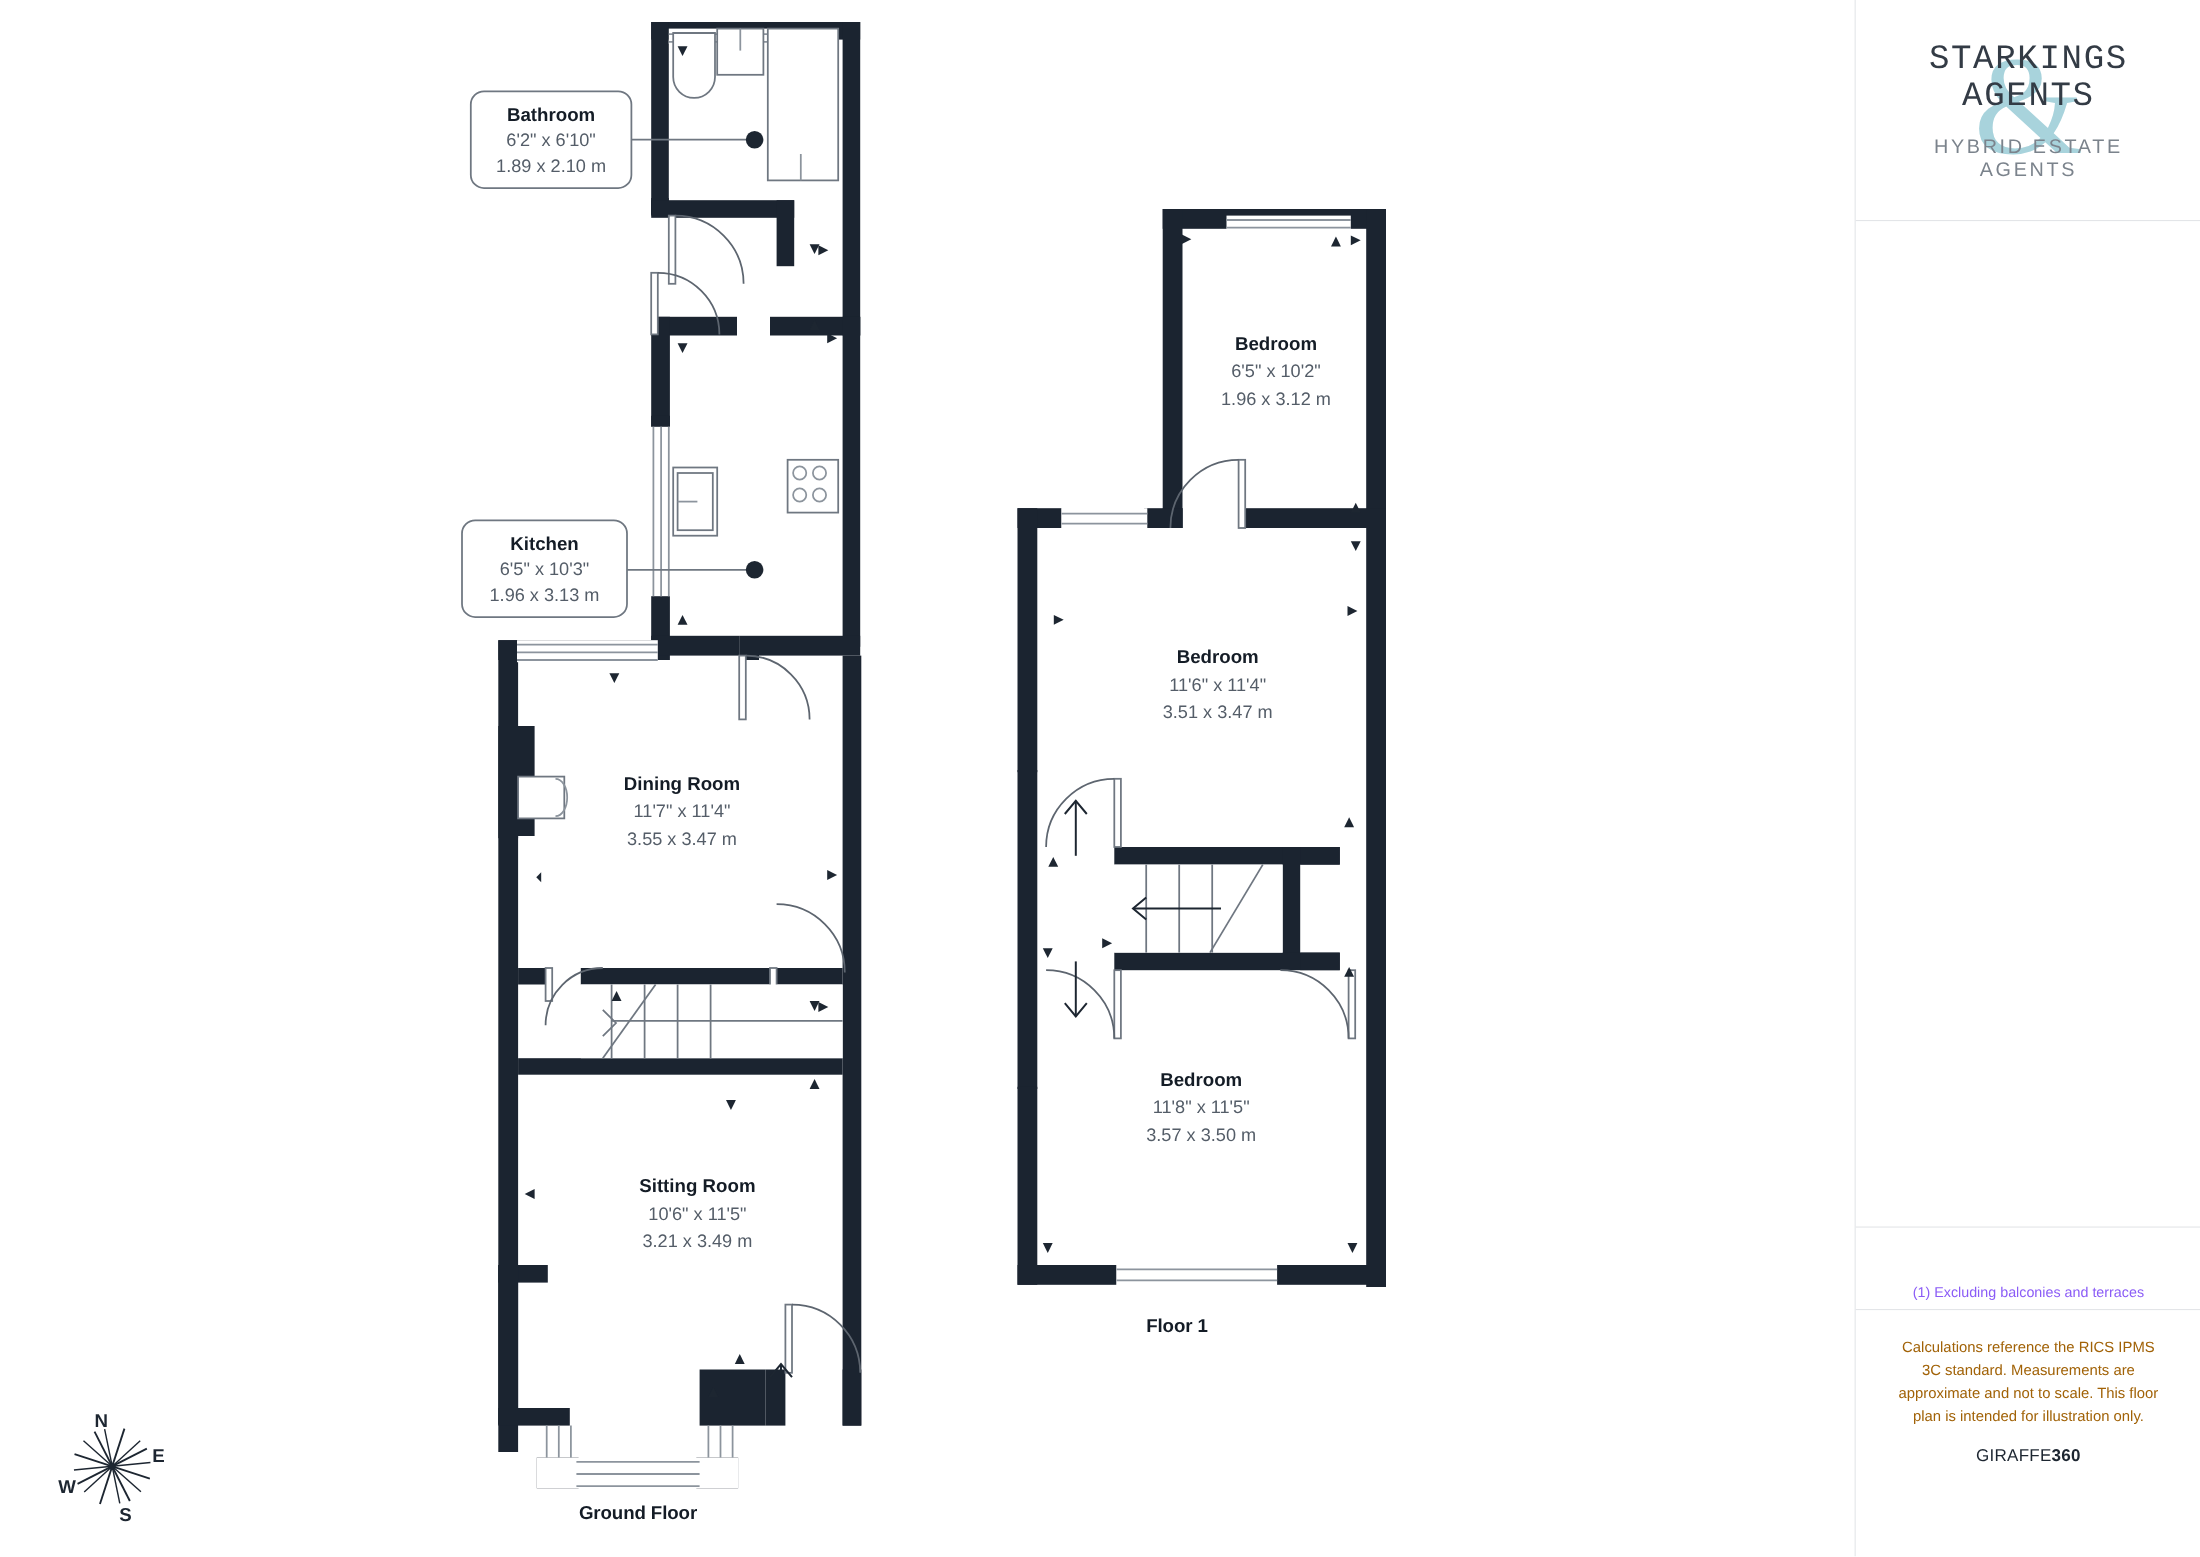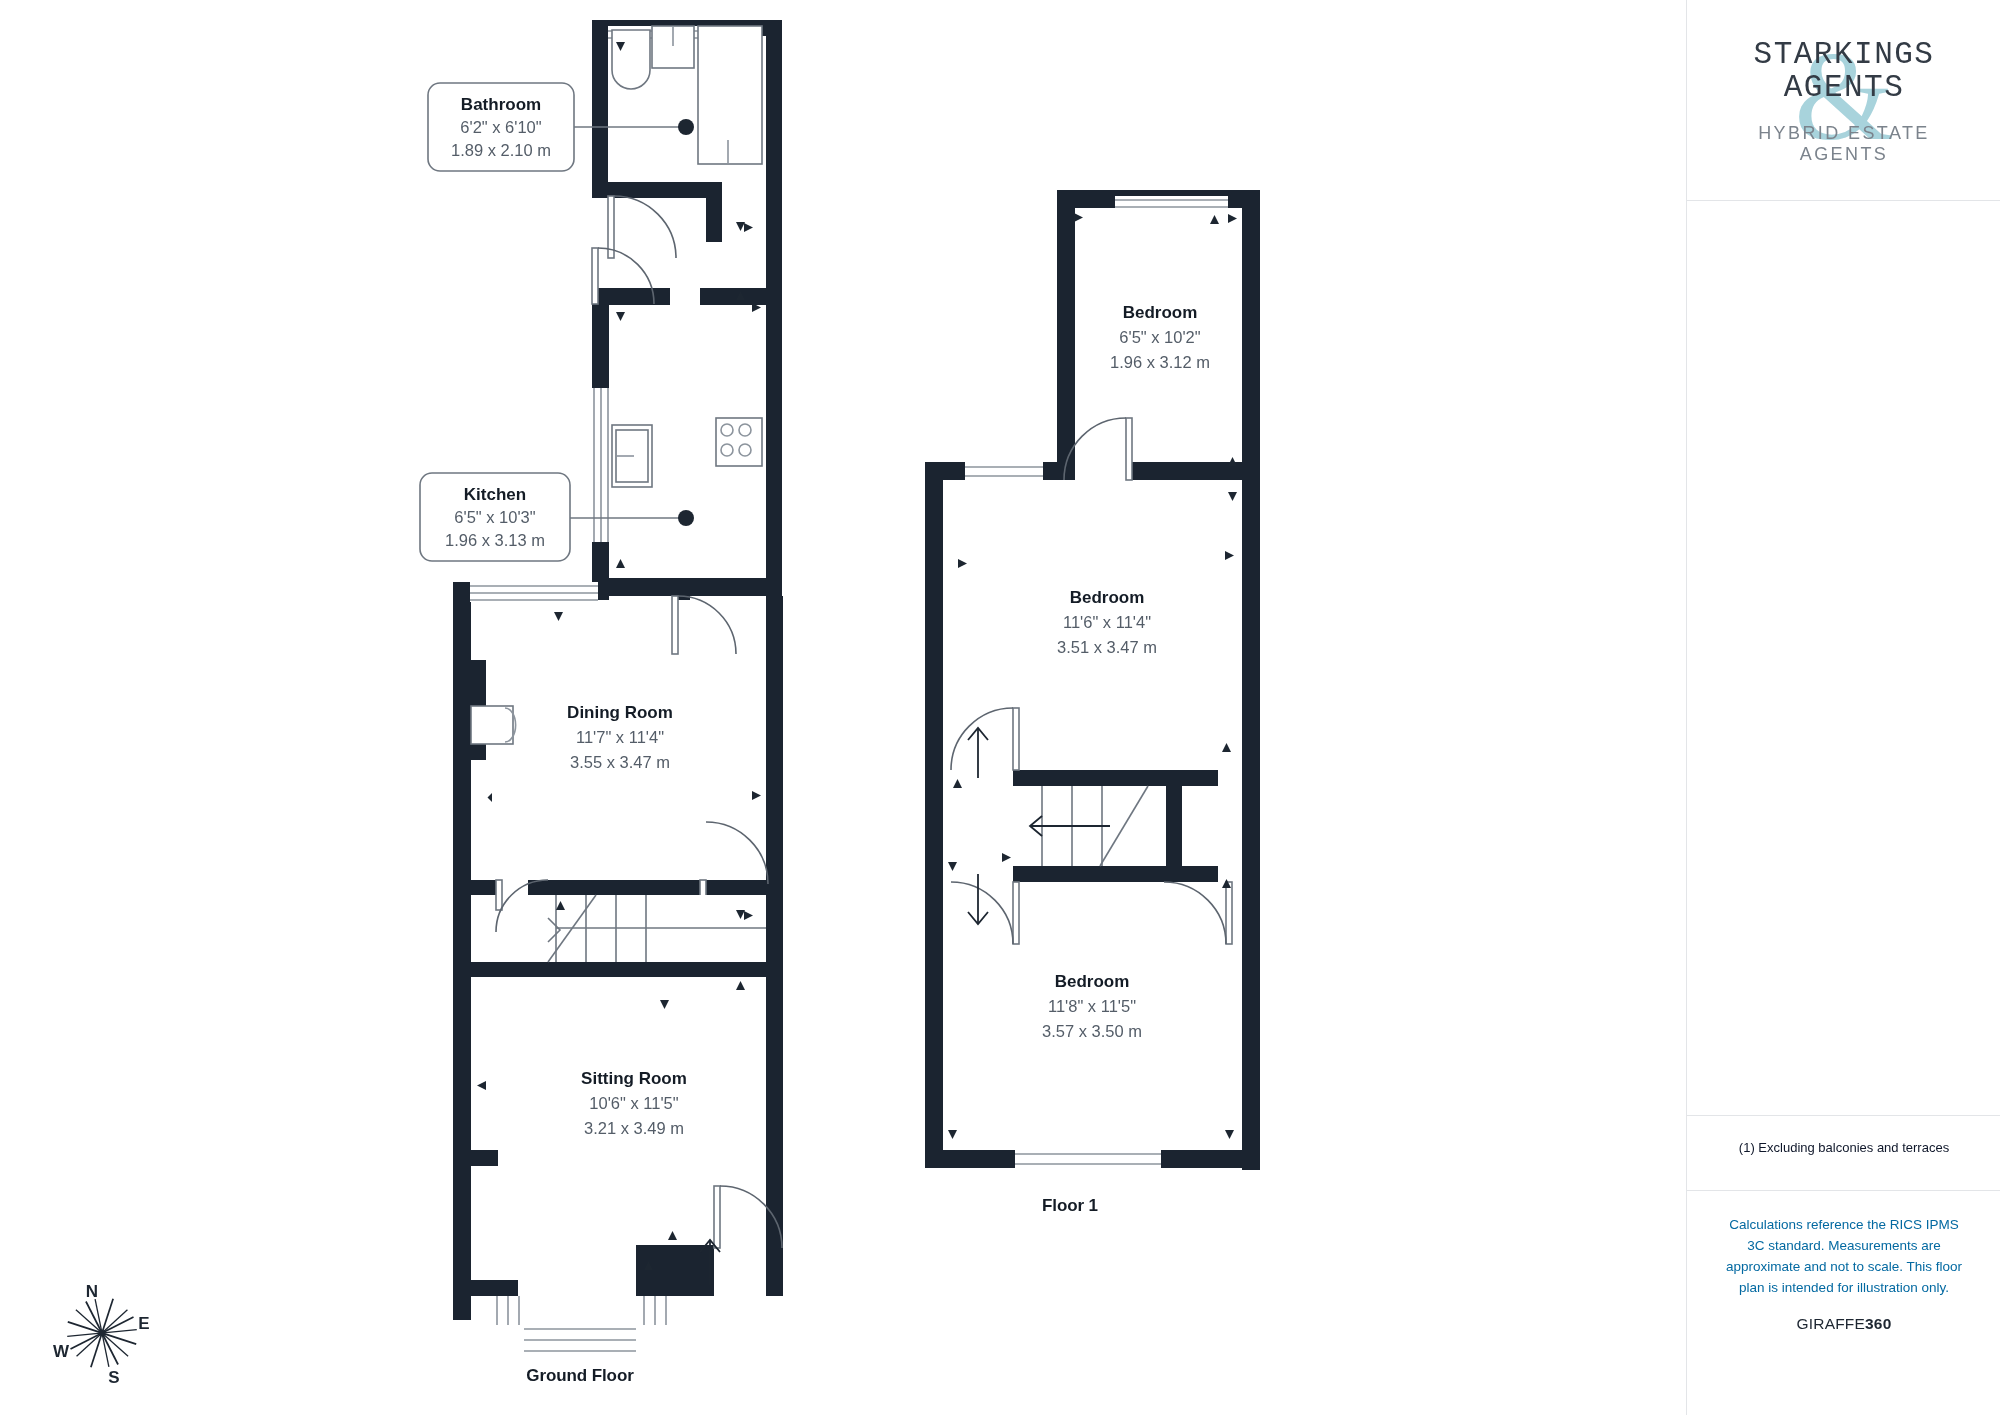--- a/index.html
+++ b/index.html
@@ -28,24 +28,24 @@
   .logo-sub{position:relative;z-index:2;text-align:center;margin-top:18px;
     font-size:18px;letter-spacing:2.4px;color:#7b838c;}
 
   #area-block{position:absolute;left:0;top:600px;width:314px;text-align:center;}
   .area-title{font-size:17.5px;font-weight:700;color:#141c26;letter-spacing:-0.2px;}
   .area-title sup{font-size:10px;font-weight:700;vertical-align:super;}
   .area-val{font-size:17px;color:#4d5661;margin-top:13px;font-weight:400;}
   .area-val sup{font-size:10.5px;vertical-align:super;}
 
   #excl-block{position:absolute;left:0;top:1140px;width:314px;text-align:center;}
-  .excl-text{font-size:13px;color:#0f172a;}
+  .excl-text{font-size:13px;color:#8b5cf6;margin-top:27px;}
 
   #calc-block{position:absolute;left:0;top:1215px;width:314px;text-align:center;}
-  .calc-text{font-size:13.5px;color:#0369a1;line-height:1.55;
+  .calc-text{font-size:13.5px;color:#a16207;line-height:1.55;
     width:250px;margin:0 auto;text-align:center;}
   .brand-giraffe{margin-top:16px;font-size:15.5px;color:#1d2631;letter-spacing:.2px;}
   .brand-giraffe b{font-weight:700;}
 
   
   .floor-caption{position:absolute;font-size:17px;font-weight:700;
     color:#141c26;letter-spacing:-0.1px;text-align:center;}
   #cap-ground{left:470px;top:1366px;width:220px;}
   #cap-first{left:960px;top:1196px;width:220px;}
 

